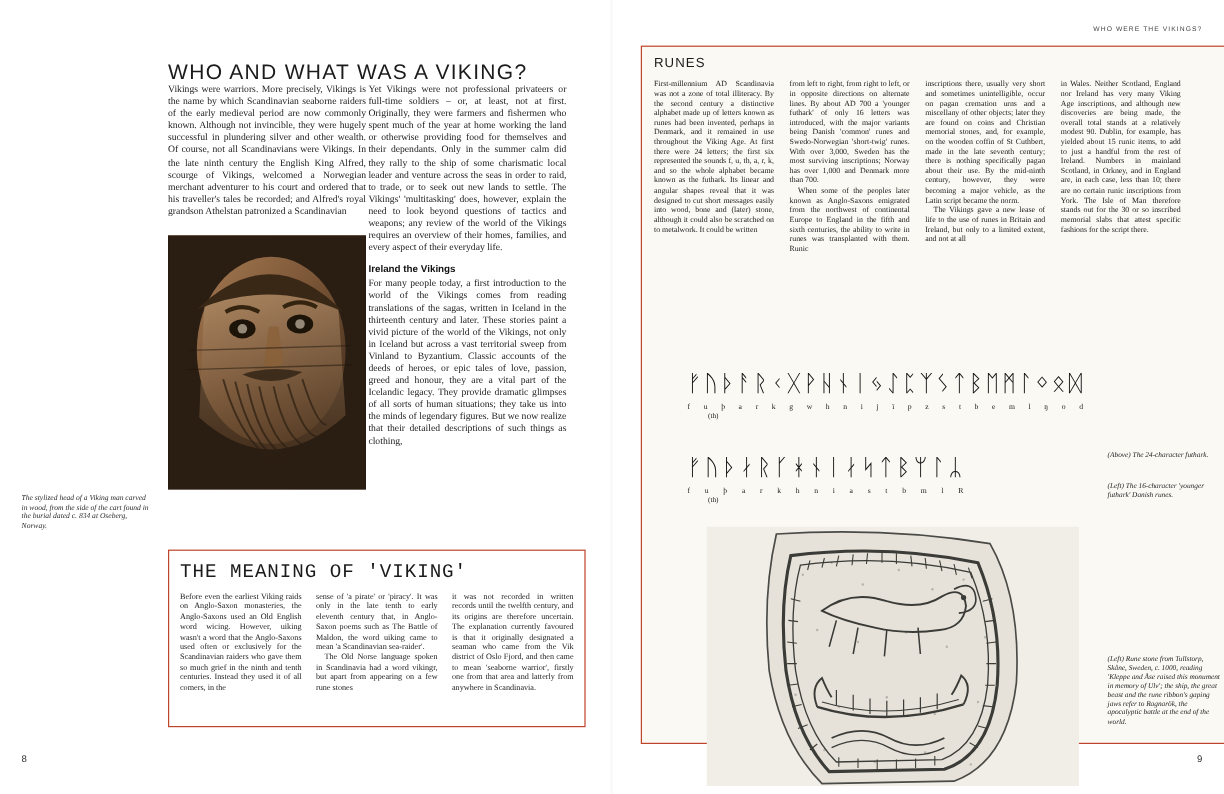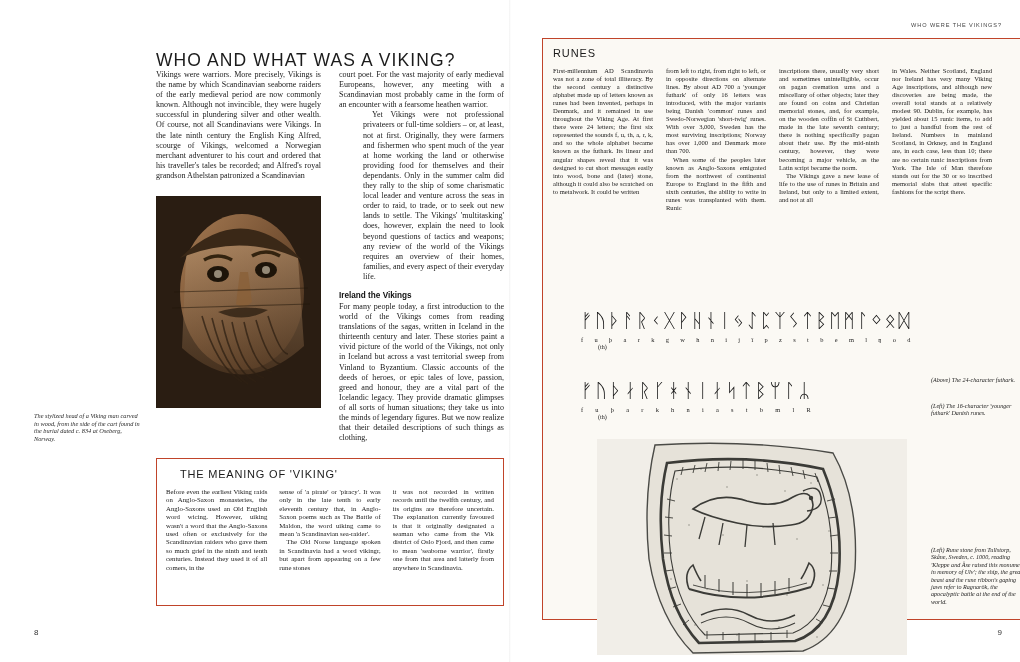--- a/index.html
+++ b/index.html
@@ -4,35 +4,35 @@
 <style>
   html,body{margin:0;padding:0;}
   body{
     width:1020px;height:662px;
     background:#ffffff;
     font-family:"Liberation Serif", serif;
     color:#1a1a1a;
     overflow:hidden;
     position:relative;
   }
-  .spread{position:absolute;inset:0;display:flex;padding-left:16px;}
+  .spread{position:absolute;inset:0;display:flex;}
   .page{position:relative;height:662px;}
   .page-left{width:510px;}
   .page-right{width:510px;}
 
   
   .main-title{
     position:absolute;left:140px;top:38px;
     font-family:"Liberation Sans", sans-serif;
     font-size:17.5px;letter-spacing:1.1px;color:#1b1b1b;
     font-weight:400;
   }
   .lcols{
     position:absolute;left:140px;top:70px;width:348px;
-    display:flex;gap:18px;
+    display:flex;gap:2px;
   }
   .lcol{width:165px;}
   p.body{
     font-size:8.05px;line-height:10.1px;text-align:justify;
     margin:0 0 0 0;text-indent:0;
     hyphens:auto;
   }
   p.body + p.body{text-indent:9px;margin-left:24px;}
   .subhead{
     font-family:"Liberation Sans", sans-serif;
@@ -49,23 +49,23 @@
     position:absolute;left:18px;top:412px;width:110px;
     font-size:6.3px;line-height:7.6px;font-style:italic;color:#2a2a2a;
   }
   
   .vbox{
     position:absolute;left:140px;top:458px;width:348px;height:148px;
     border:1.6px solid #c0442a;
     box-sizing:border-box;
   }
   .vbox-title{
-    font-family:Liberation Sans, sans-serif;
-    font-size:11px;letter-spacing:0.8px;color:#1b1b1b;
-    margin:9px 0 0 23px;
+    font-family:Liberation Mono, monospace;
+    font-size:16px;letter-spacing:0.8px;color:#1b1b1b;
+    margin:9px 0 0 9px;
   }
   .vbox-cols{
     display:flex;gap:12px;margin:8px 9px 0 9px;
   }
   .vbox-col{width:104px;}
   p.boxbody{font-size:6.8px;line-height:8.4px;text-align:justify;margin:0;}
   p.boxbody + p.boxbody{text-indent:7px;}
   .folio-left{
     position:absolute;left:18px;top:628px;font-family:"Liberation Sans",sans-serif;
     font-size:8px;color:#333;
@@ -136,21 +136,20 @@
 
   <div class="page page-left">
 
     <h1 class="main-title">WHO AND WHAT WAS A VIKING?</h1>
 
     <div class="lcols">
       <div class="lcol">
         <p class="body">Vikings were warriors. More precisely, Vikings is the name by which Scandinavian seaborne raiders of the early medieval period are now commonly known. Although not invincible, they were hugely successful in plundering silver and other wealth. Of course, not all Scandinavians were Vikings. In the late ninth century the English King Alfred, scourge of Vikings, welcomed a Norwegian merchant adventurer to his court and ordered that his traveller's tales be recorded; and Alfred's royal grandson Athelstan patronized a Scandinavian</p>
       </div>
       <div class="lcol">
-        <p class="body">court poet. For the vast majority of early medieval Europeans, however, any meeting with a Scandinavian most probably came in the form of an encounter with a fearsome heathen warrior.</p>
         <p class="body">Yet Vikings were not professional privateers or full-time soldiers – or, at least, not at first. Originally, they were farmers and fishermen who spent much of the year at home working the land or otherwise providing food for themselves and their dependants. Only in the summer calm did they rally to the ship of some charismatic local leader and venture across the seas in order to raid, to trade, or to seek out new lands to settle. The Vikings' 'multitasking' does, however, explain the need to look beyond questions of tactics and weapons; any review of the world of the Vikings requires an overview of their homes, families, and every aspect of their everyday life.</p>
         <div class="subhead">Ireland the Vikings</div>
         <p class="body">For many people today, a first introduction to the world of the Vikings comes from reading translations of the sagas, written in Iceland in the thirteenth century and later. These stories paint a vivid picture of the world of the Vikings, not only in Iceland but across a vast territorial sweep from Vinland to Byzantium. Classic accounts of the deeds of heroes, or epic tales of love, passion, greed and honour, they are a vital part of the Icelandic legacy. They provide dramatic glimpses of all sorts of human situations; they take us into the minds of legendary figures. But we now realize that their detailed descriptions of such things as clothing,</p>
       </div>
     </div>
 
     <div class="photo">
       <svg width="165" height="212" viewBox="0 0 165 212">
         <defs>
           <linearGradient id="wood" x1="0" y1="0" x2="1" y2="1">

